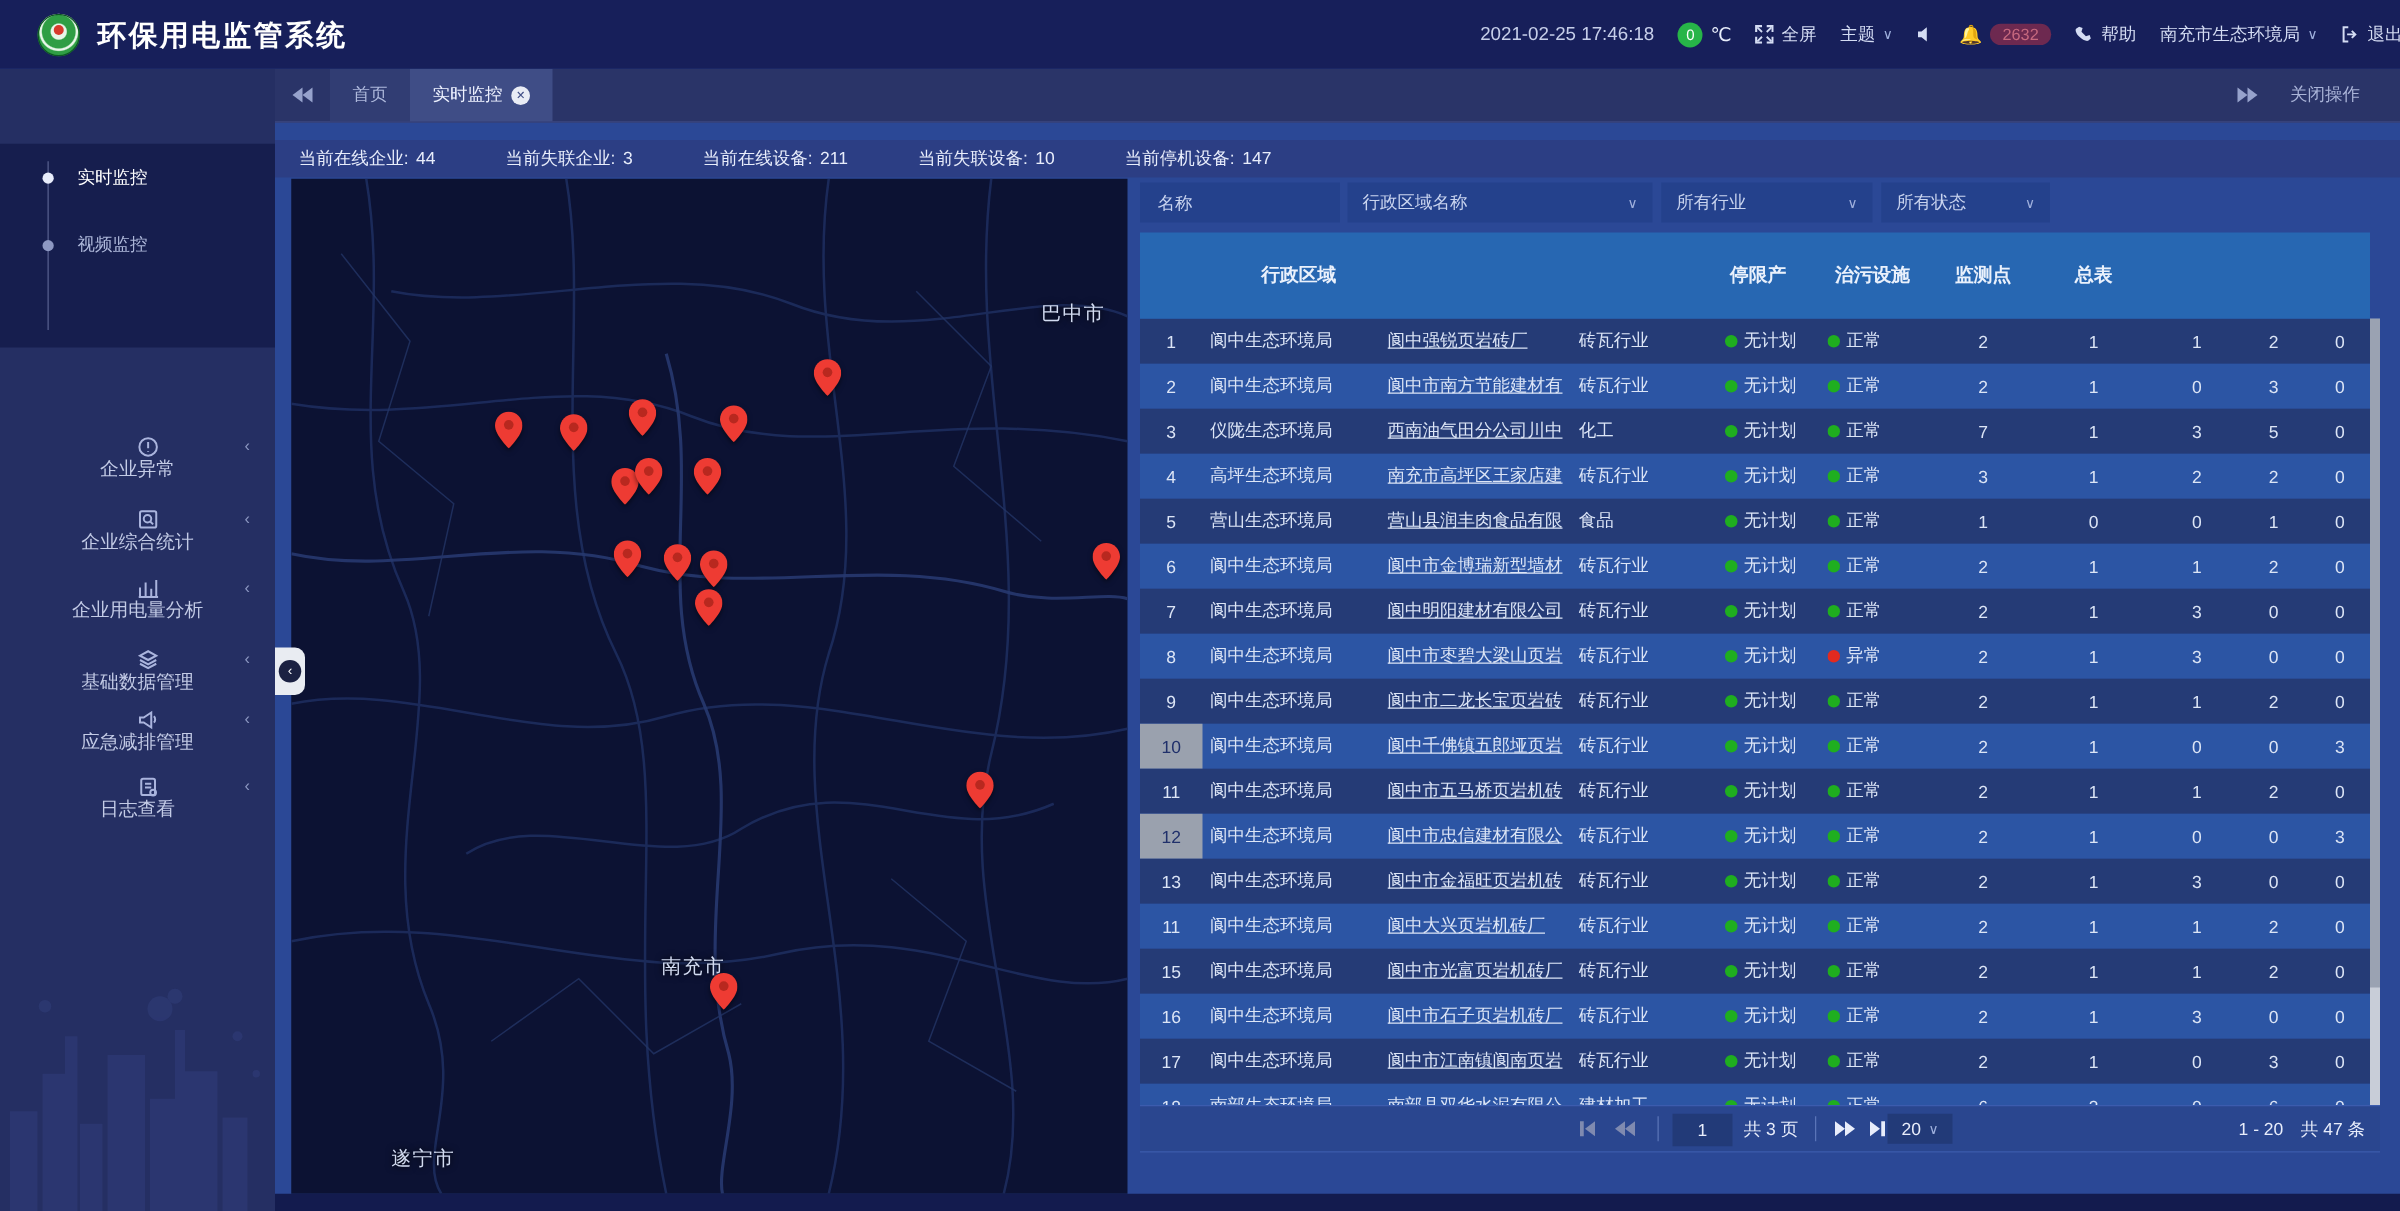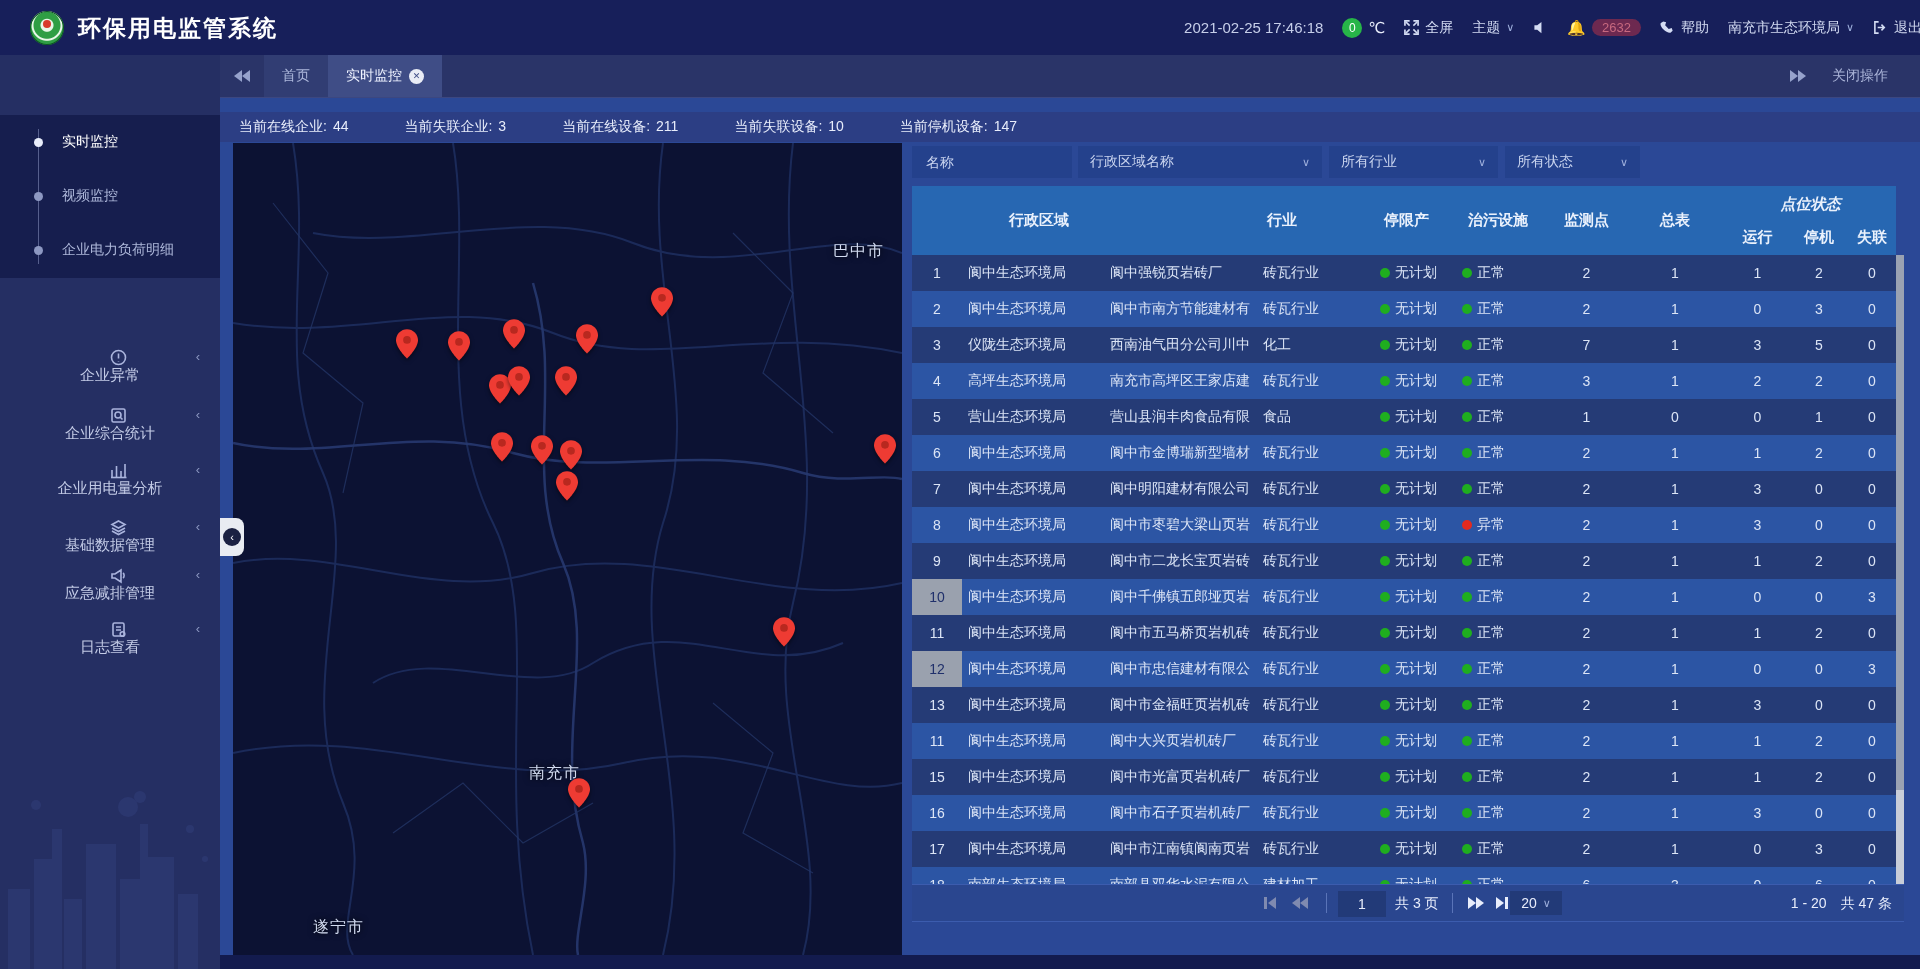--- a/index.html
+++ b/index.html
@@ -97,21 +97,21 @@
   #hgroup .gsub{position:absolute;bottom:8px;font-weight:bold;}
   #tbody{left:912px;top:255px;width:984px;height:629px;overflow:hidden;}
   .trow{position:relative;width:984px;height:36px;font-size:14px;color:#dce5f6;}
   .trow.dark{background:#253b76;}
   .trow.light{background:#2c55a4;}
   .tcell{position:absolute;top:0;height:36px;display:flex;align-items:center;white-space:nowrap;overflow:hidden;}
   .tcell.c{justify-content:center;}
   .cell-no{left:0;width:50px;justify-content:center;}
   .cell-no.sel{background:#9aa1ae;color:#20306b;}
   .cell-region{left:56px;width:142px;}
-  .cell-company{left:198px;width:148px;}
+  .cell-company{left:198px;width:148px;text-decoration:underline;}
   .cell-industry{left:351px;width:110px;}
   .cell-limit{left:468px;width:82px;}
   .cell-facility{left:550px;width:86px;}
   .cell-points{left:636px;width:77px;}
   .cell-meters{left:713px;width:100px;}
   .cell-run{left:813px;width:65px;}
   .cell-stop{left:878px;width:58px;}
   .cell-lost{left:936px;width:48px;}
   .dot{width:10px;height:10px;border-radius:50%;margin-right:5px;flex:none;}
 
@@ -207,24 +207,20 @@
   </div>
   <div id="submenu-panel">
     <span class="vline"></span>
     <div class="sub-item active" style="top:0">
       <span class="bullet"></span>
       <span class="lbl">实时监控</span>
     </div>
     <div class="sub-item" style="top:54px">
       <span class="bullet"></span>
       <span class="lbl">视频监控</span>
-    </div>
-    <div class="sub-item" style="top:108px">
-      <span class="bullet"></span>
-      <span class="lbl">企业电力负荷明细</span>
     </div>
   </div>
   <div class="side-group" style="top:294px">
     <span class="gicon">
       <svg viewBox="0 0 17 17">
           <circle cx="8.5" cy="8.5" r="7"></circle>
           <path d="M8.5 4.5v5M8.5 12v.5"></path>
         </svg>
       </span>
     <span>企业异常</span>
@@ -485,31 +481,24 @@
   <span class="caret">∨</span>
 </div>
 <div id="f-status" class="filter-box abs">
   <span class="ph">所有状态</span>
   <span class="caret">∨</span>
 </div>
 
 <div id="thead" class="abs">
   <span class="hcell" style="left:0;width:50px"></span>
   <span class="hcell" style="left:56px;width:142px">行政区域</span>
-  <span class="hcell left" style="left:351px;width:110px;padding-left:4px">行业</span>
   <span class="hcell left" style="left:468px;width:82px;padding-left:4px">停限产</span>
   <span class="hcell left" style="left:550px;width:86px;padding-left:6px">治污设施</span>
   <span class="hcell" style="left:636px;width:77px">监测点</span>
   <span class="hcell" style="left:713px;width:100px">总表</span>
-  <div id="hgroup">
-    <span class="glabel">点位状态</span>
-    <span class="gsub" style="left:0;width:65px;text-align:center">运行</span>
-    <span class="gsub" style="left:65px;width:58px;text-align:center">停机</span>
-    <span class="gsub" style="left:123px;width:48px;text-align:center">失联</span>
-  </div>
 </div>
 
 <div id="tbody" class="abs">
     <div class="trow dark">
     <span class="tcell cell-no">1</span>
     <span class="tcell cell-region">阆中生态环境局</span>
     <span class="tcell cell-company">阆中强锐页岩砖厂</span>
     <span class="tcell cell-industry">砖瓦行业</span>
     <span class="tcell cell-limit">
       <span class="dot" style="background: rgb(31, 174, 31);"></span>

